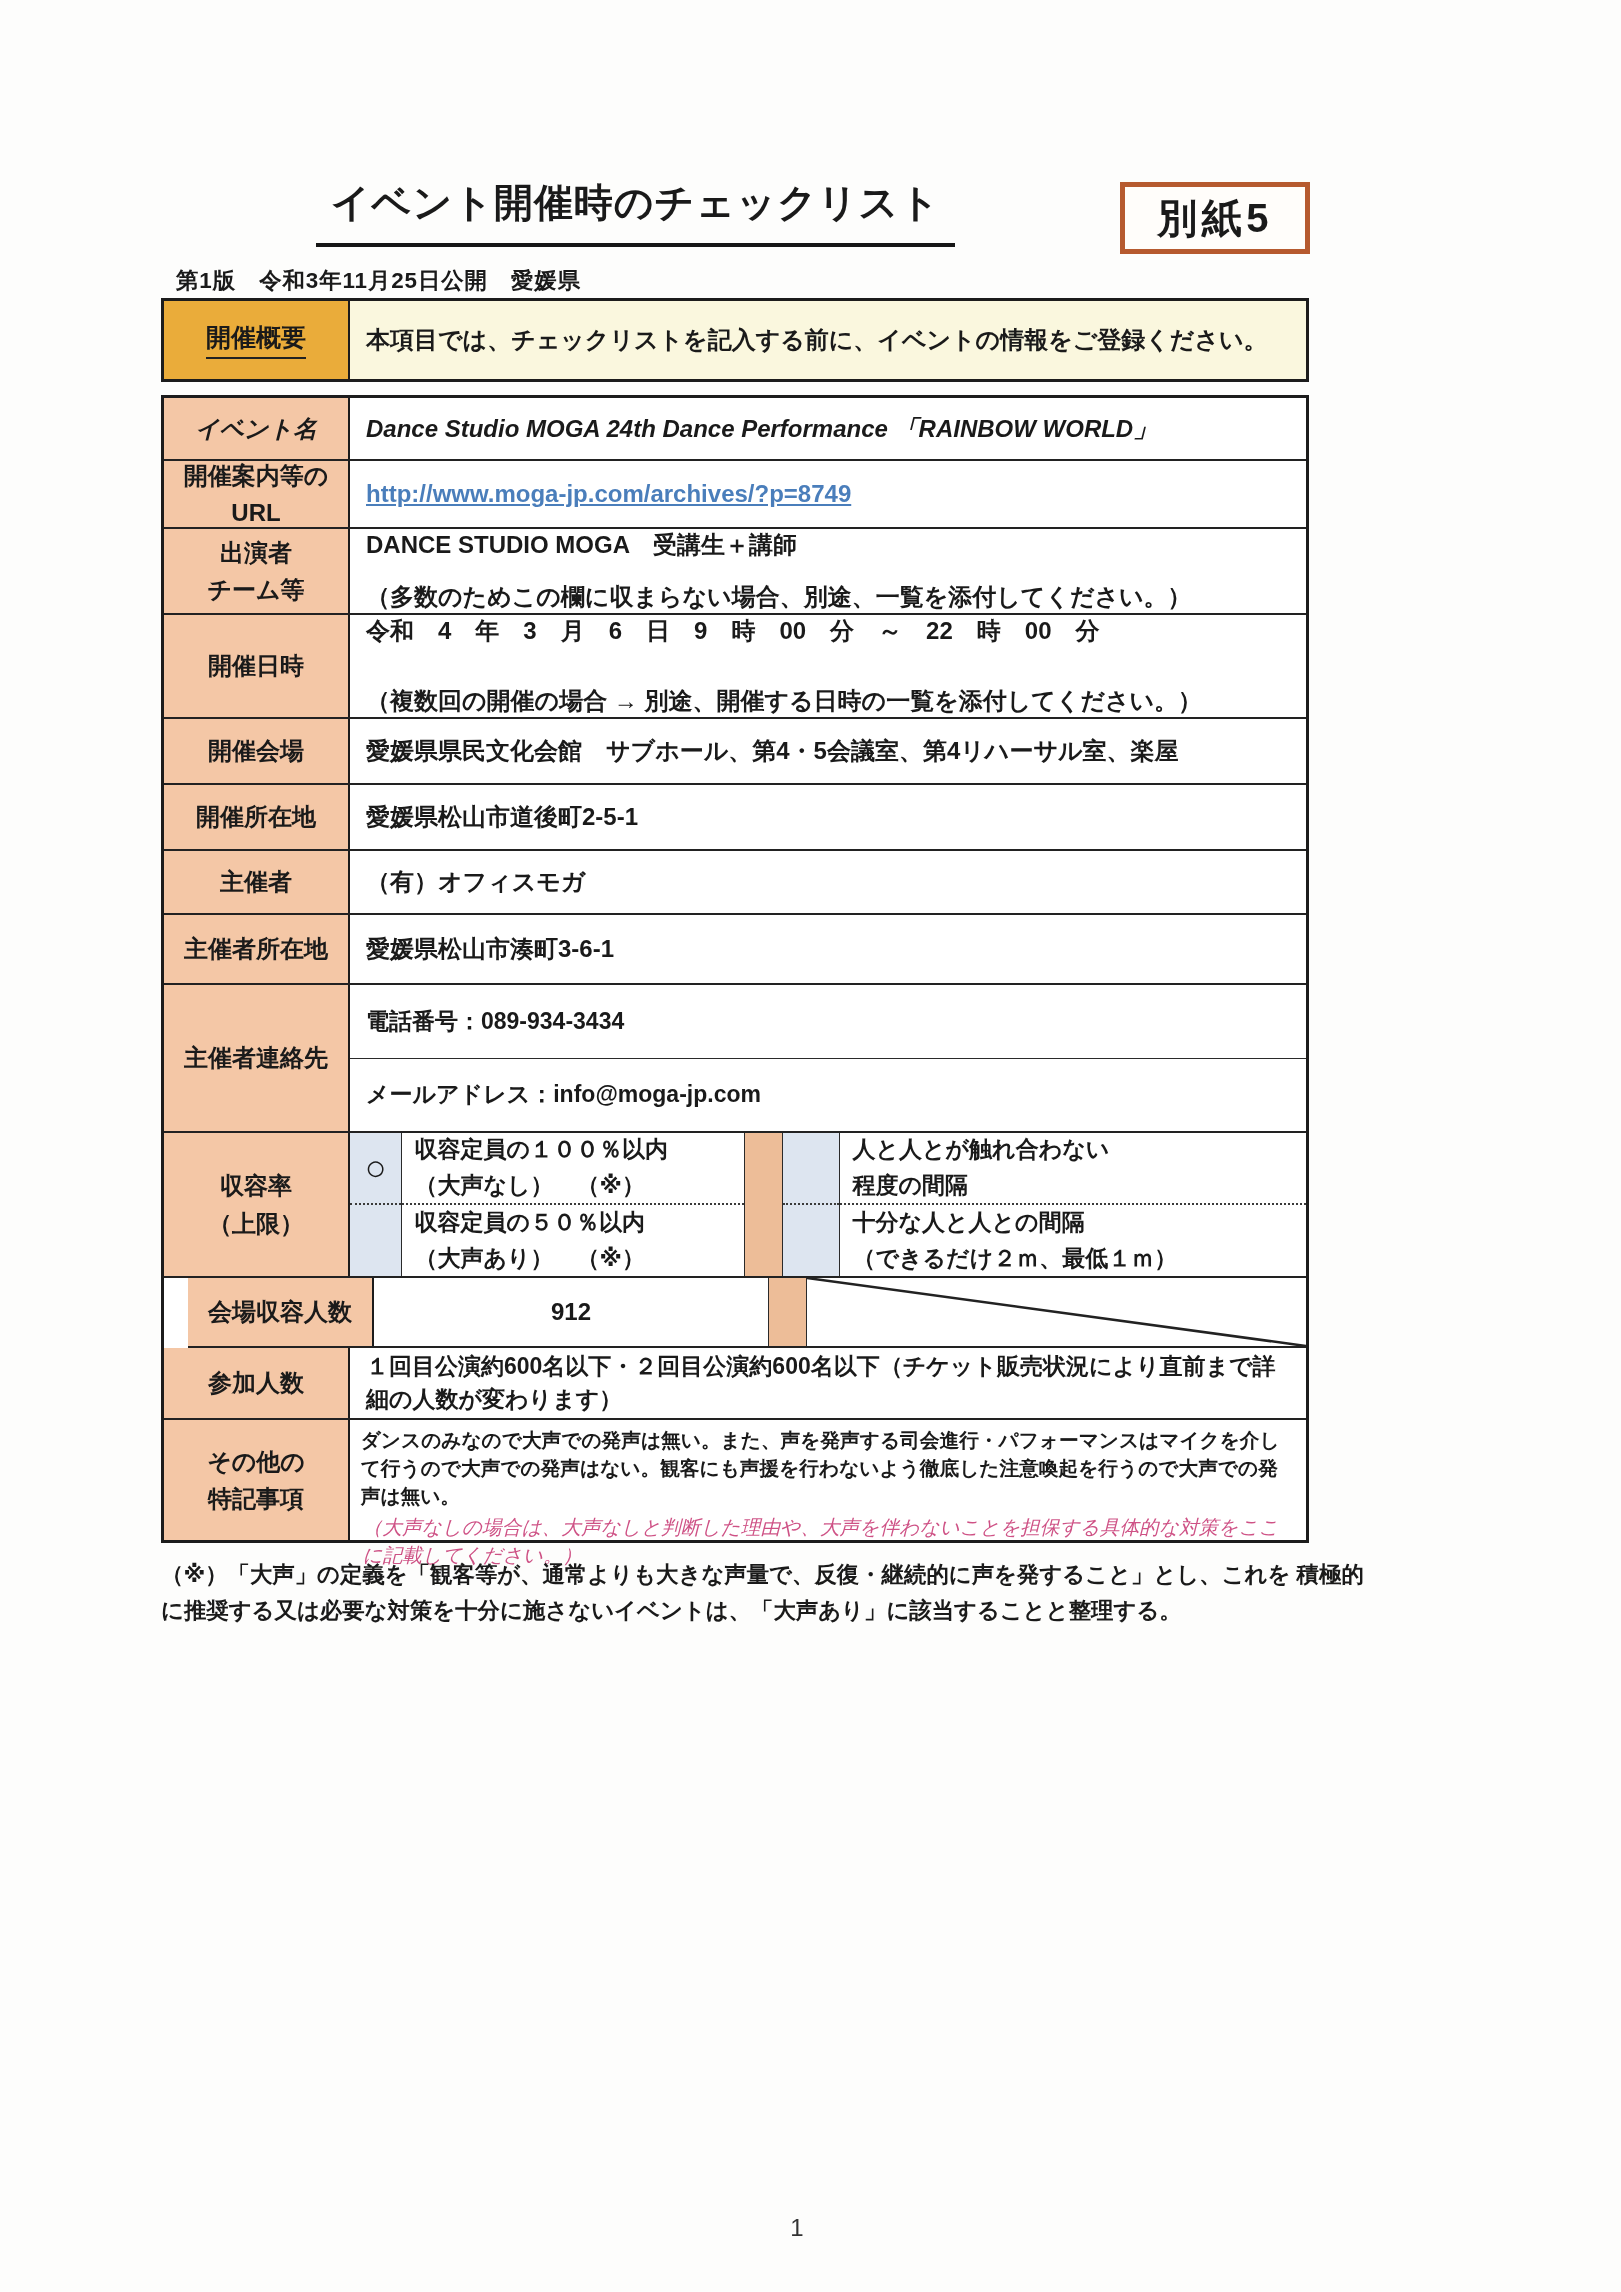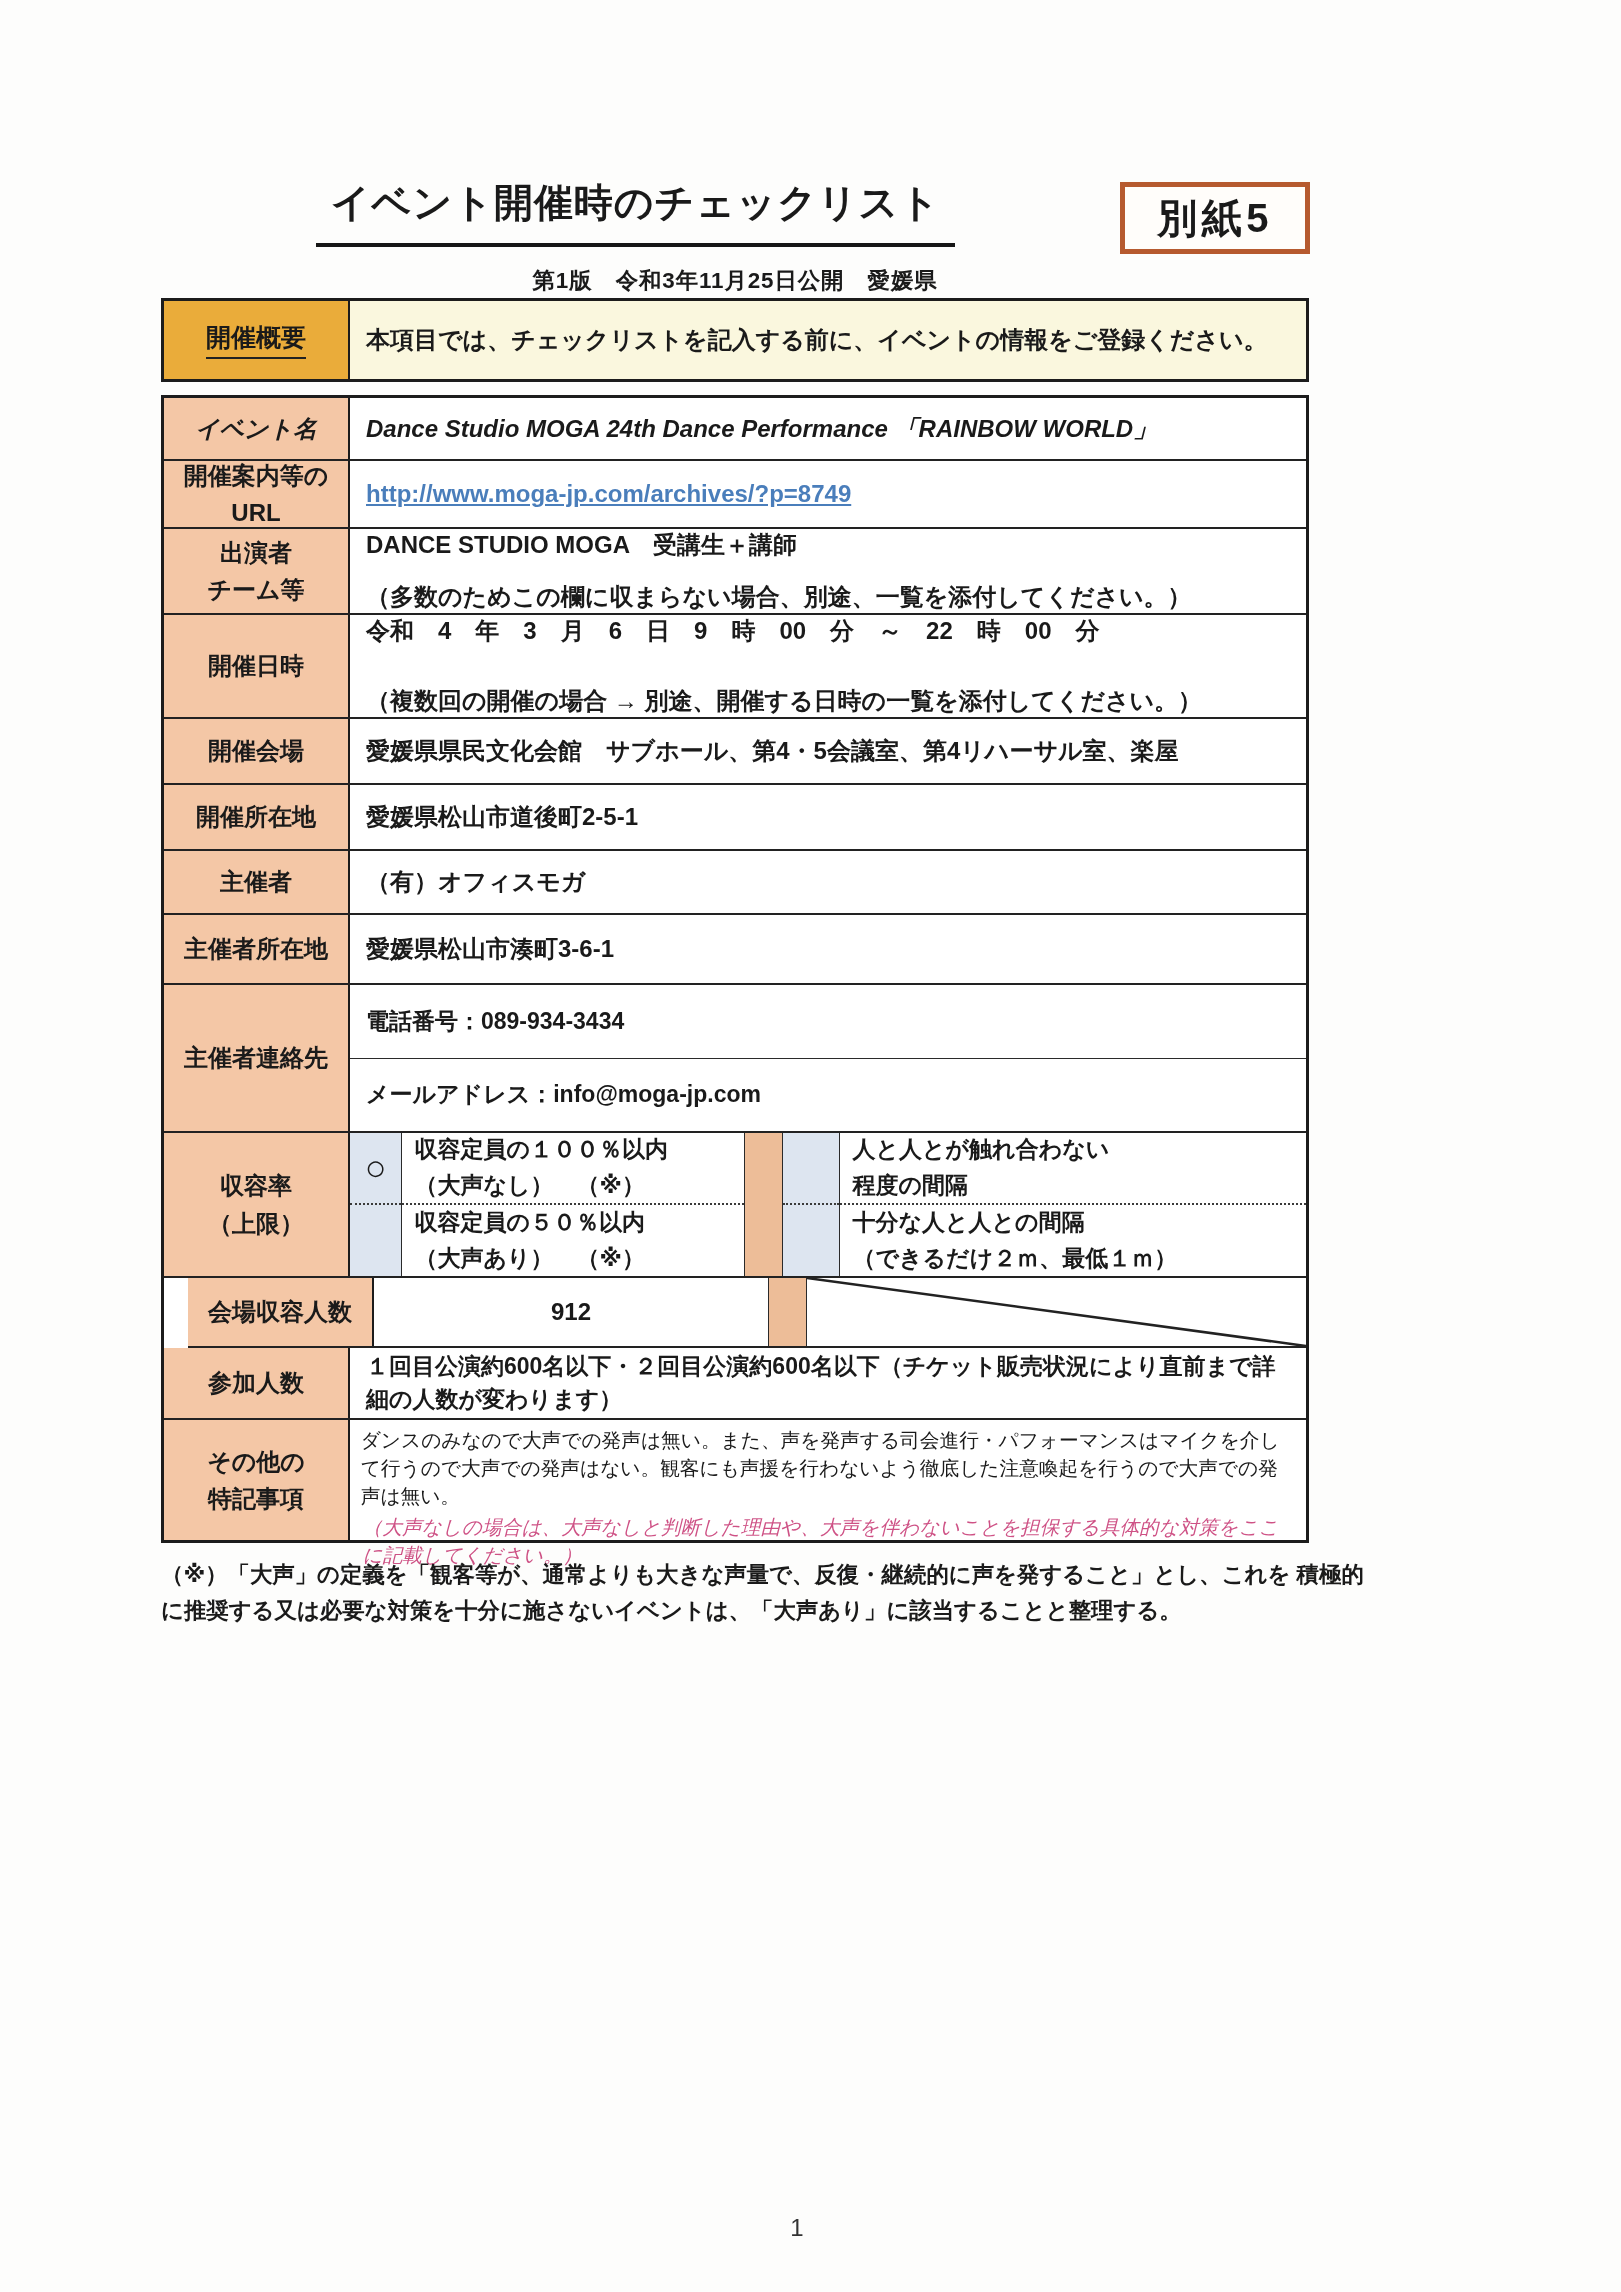--- a/index.html
+++ b/index.html
@@ -16,22 +16,22 @@
     display:inline-block; font-size:39px; font-weight:bold; letter-spacing:0.9px;
     border-bottom:4.5px solid #161616; padding:0 14.3px 12.5px;
   }
   .badge {
     position:absolute; top:182px; left:1120px; width:190px; height:72px;
     border:5.4px solid #b65a2f; background:#fffdfa;
     display:flex; align-items:center; justify-content:center;
     font-size:40px; font-weight:bold; letter-spacing:4.5px;
   }
   .version-line {
-    position:absolute; top:265px; left:161px; width:1148px;
-    text-align:center; font-size:22.4px; font-weight:600; letter-spacing:0.9px;
+    position:absolute; top:265px; left:176px; width:1148px;
+    text-align:left; font-size:22.4px; font-weight:600; letter-spacing:0.9px;
   }
 
   
   .overview {
     position:absolute; top:298px; left:161px; width:1148px; height:84px;
     border:3.6px solid #1c1c1c; display:flex;
   }
   .ov-label {
     width:186px; background:#eaac3a; border-right:2.7px solid #1c1c1c;
     display:flex; align-items:center; justify-content:center;
@@ -95,21 +95,21 @@
   .blue2-col { width:57px; flex:0 0 57px; background:#dde5f0; border-right:1.8px solid #2a2a2a; }
   .note-col { flex:1; }
 
   
   .vc-left { width:394px; flex:0 0 394px; display:flex; align-items:center; justify-content:center; font-size:24px; font-weight:bold; }
   .vc-diag { flex:1; position:relative; }
   .vc-diag svg { position:absolute; inset:0; width:100%; height:100%; }
 
   
   .participants-text { padding:5.4px 12.5px 5.4px 16px; font-size:23px; font-weight:bold; line-height:1.45; }
-  .other-main { font-size:19.7px; font-weight:400; line-height:1.42; padding:7.2px 9px 0 10.7px; }
+  .other-main { font-size:19.7px; font-weight:700; line-height:1.42; padding:7.2px 9px 0 10.7px; }
   .other-placeholder { font-size:19.7px; font-weight:400; font-style:italic; line-height:1.45; color:#be185d; opacity:.75; padding:1.8px 9px 5.4px 12.5px; }
 
   
   .footnote {
     position:absolute; top:1557px; left:161px; width:1225px;
     font-size:22.4px; font-weight:bold; line-height:1.6;
   }
   .page-number { position:absolute; top:2214px; left:0; width:1594px; text-align:center; font-size:24px; color:#333; }
 </style>
 </head>

